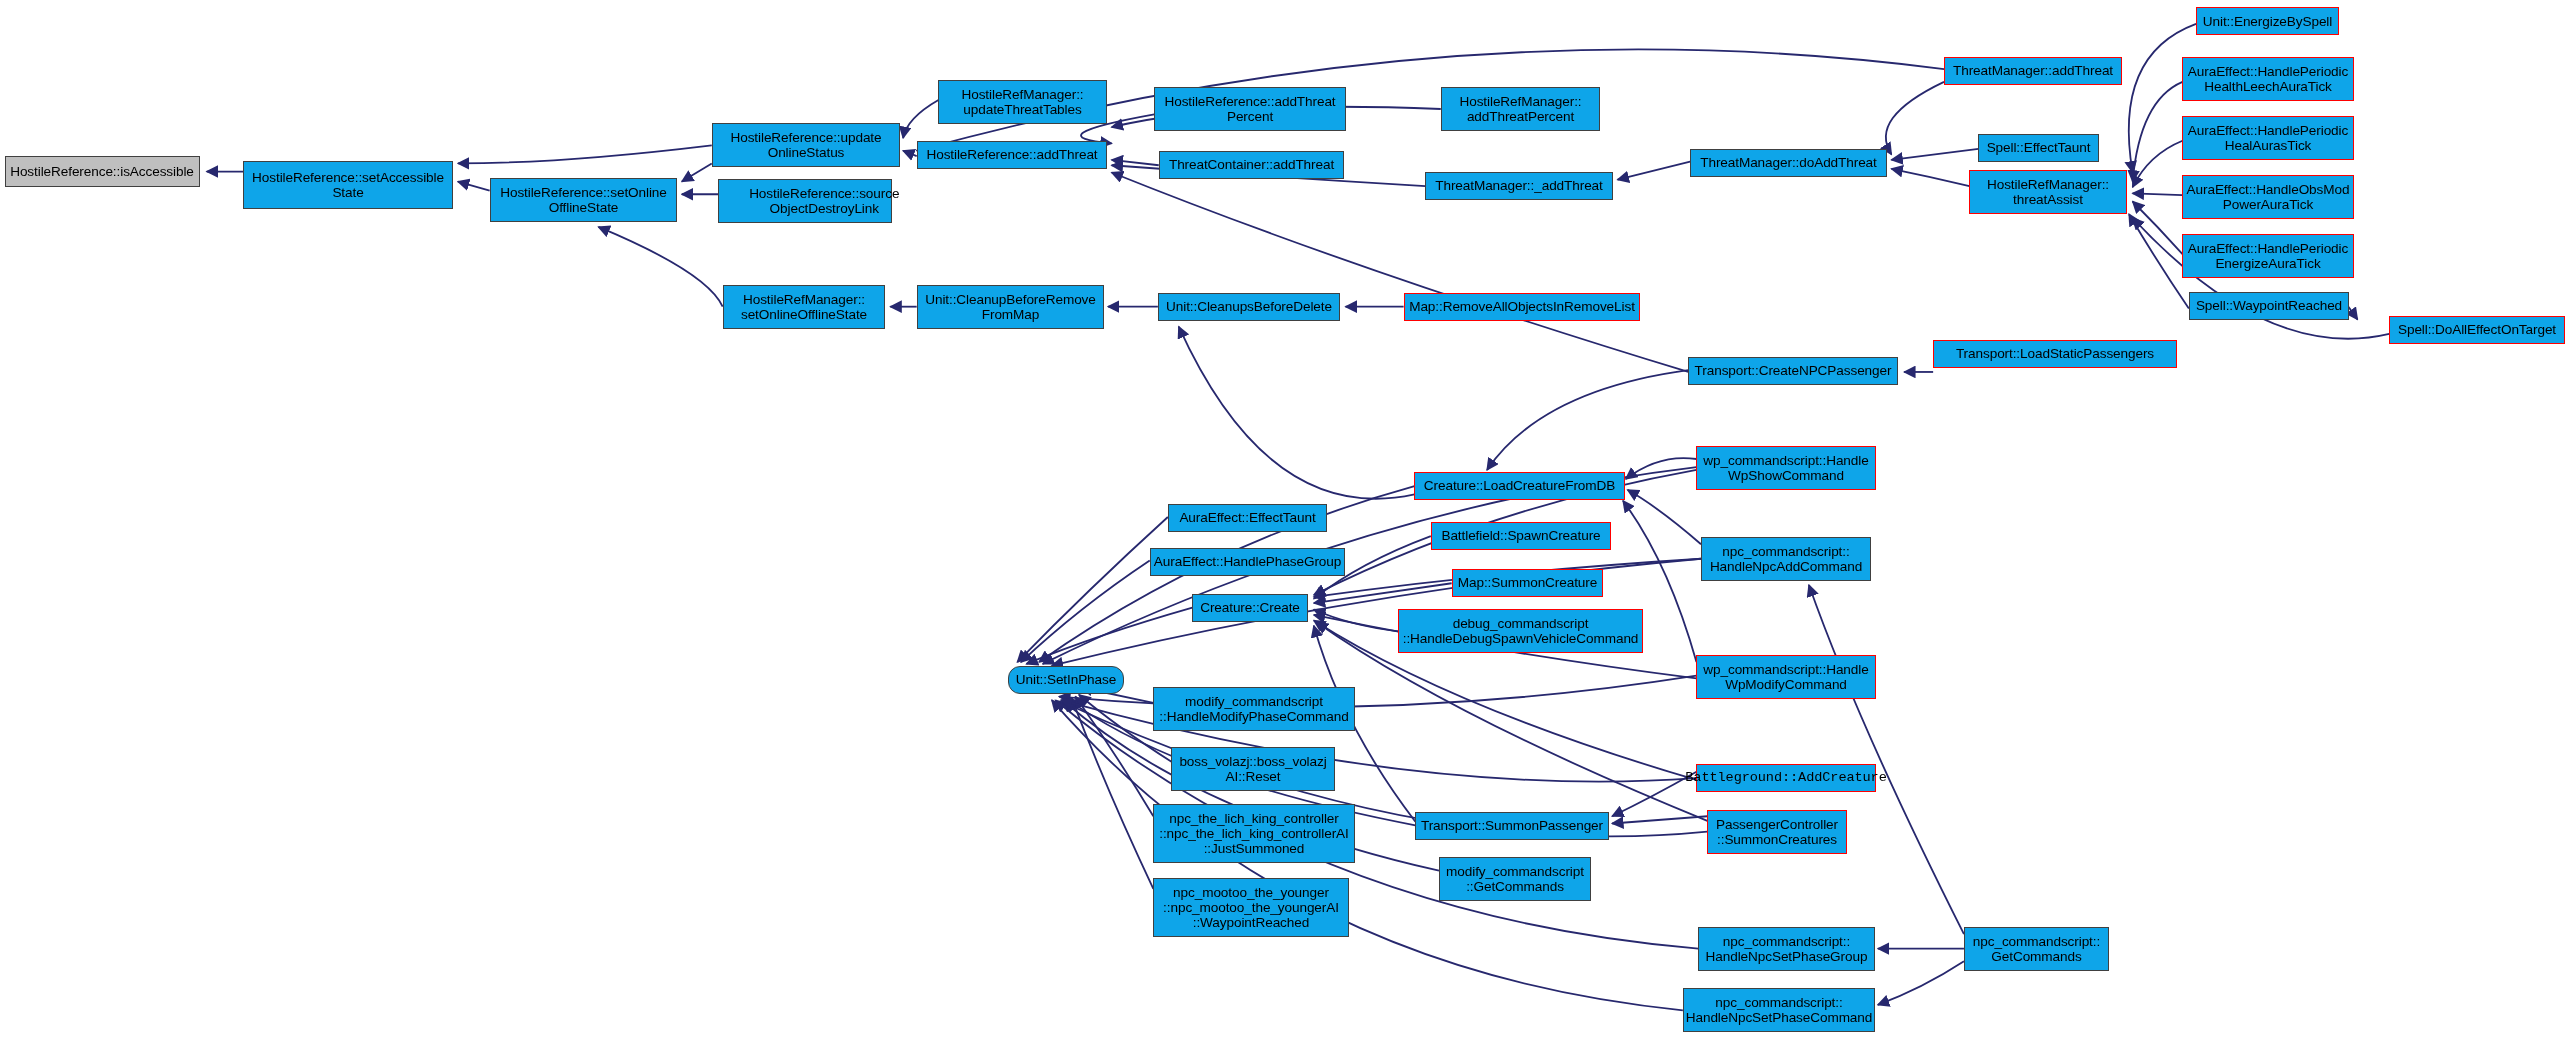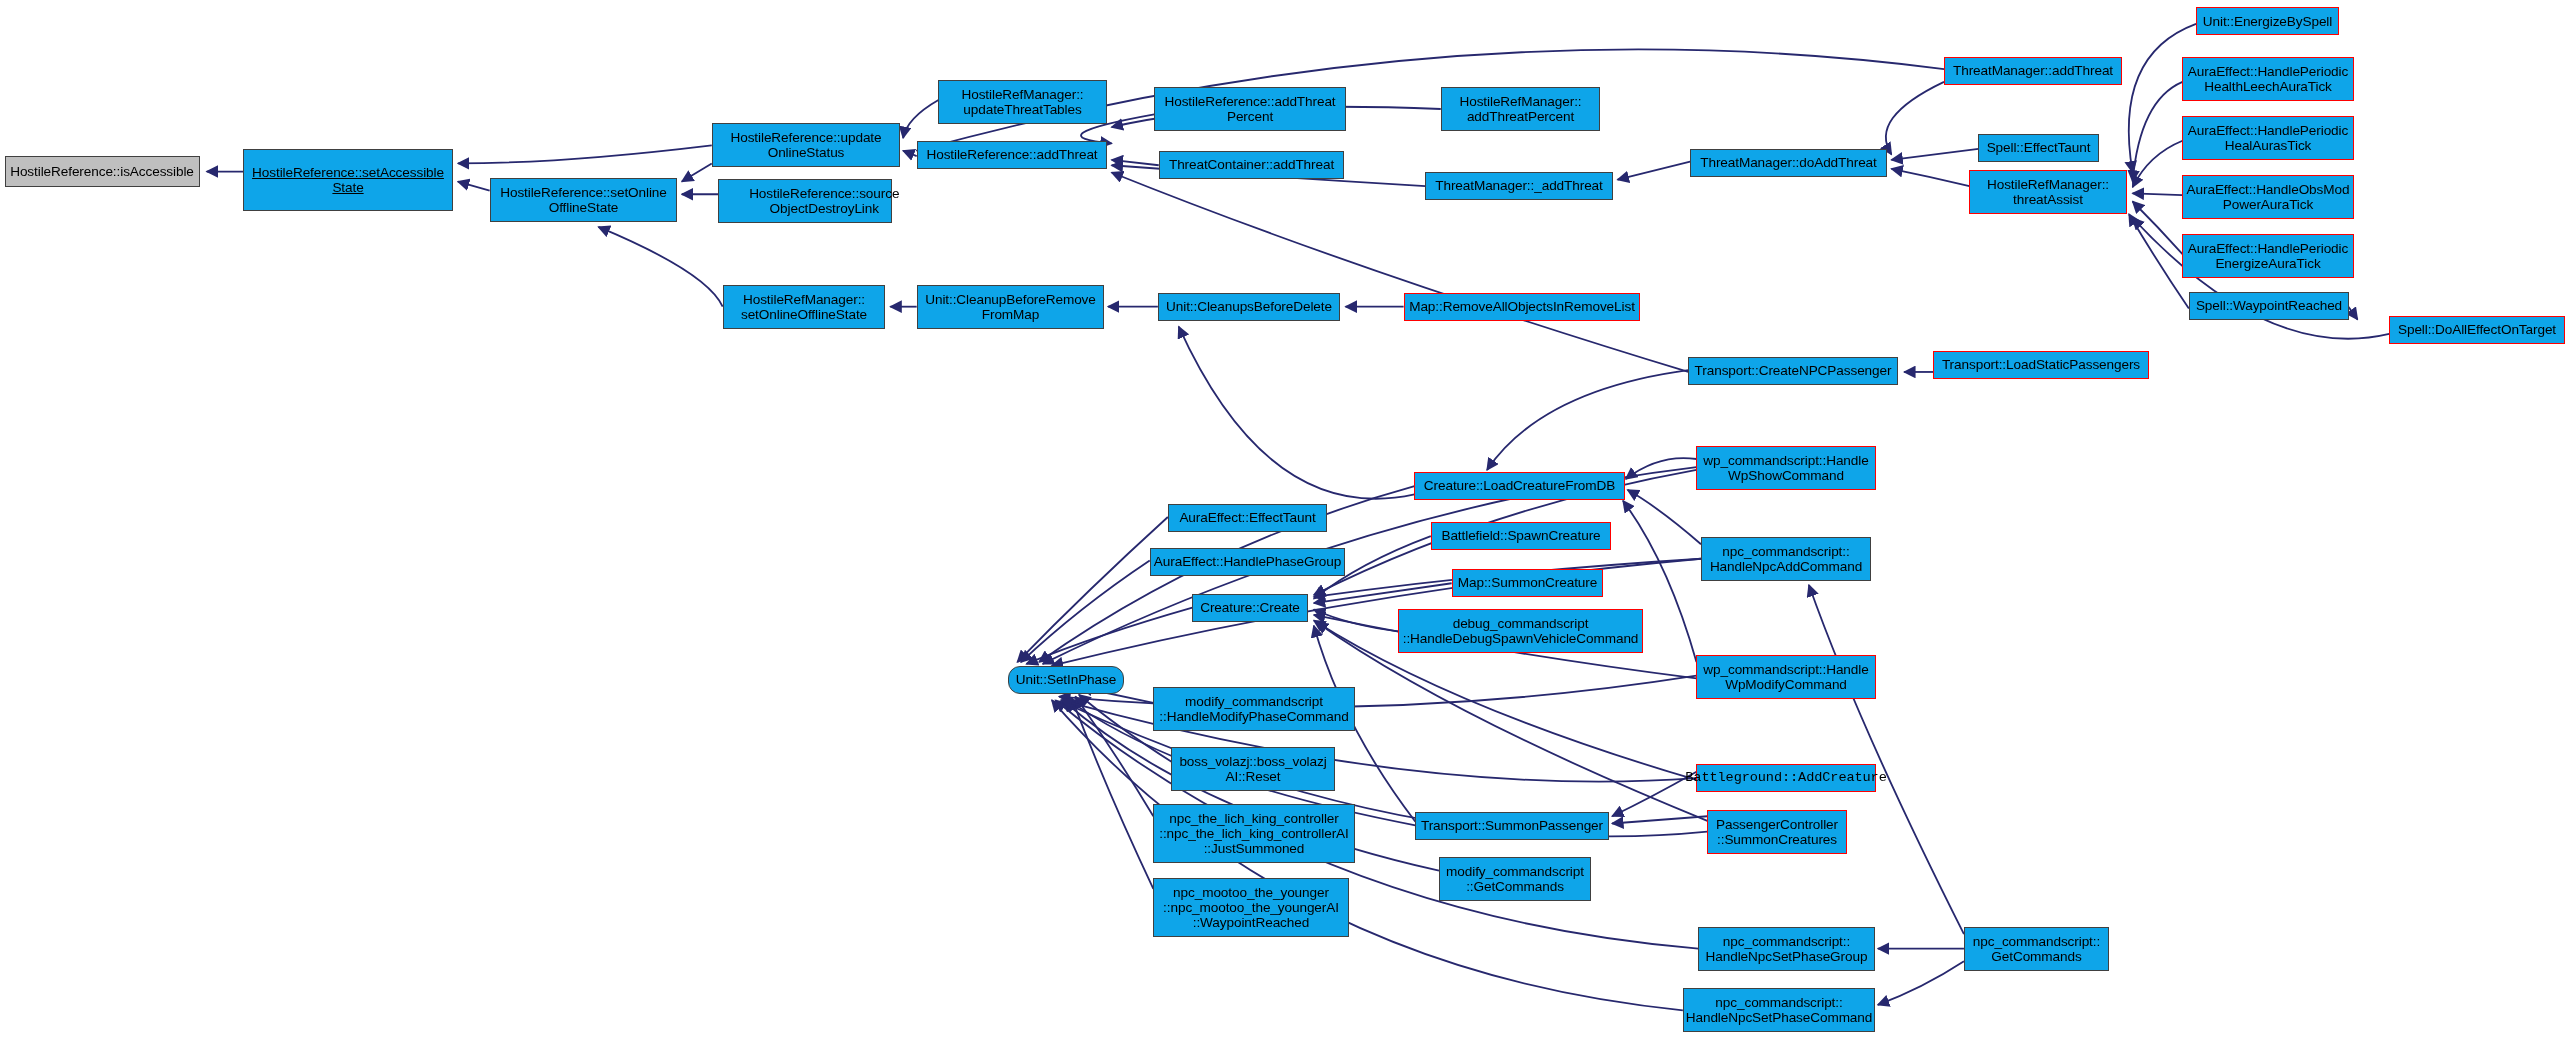--- a/index.html
+++ b/index.html
@@ -114,21 +114,21 @@
 
       <path d="M1883,900 L1778,908"></path>
       <path d="M1871,851 Q1820,880 1778,900"></path>
 
       <path d="M2166,1046 L2071,1046"></path>
       <path d="M2166,1060 Q2120,1090 2071,1108"></path>
       <path d="M2166,1030 Q2050,800 1995,645"></path>
     </g>
   </svg>
 <div class="node current" style="left: 4.5px; top: 156px; width: 195px; height: 31px;">HostileReference::isAccessible</div>
-    <div class="node" style="left: 243px; top: 149px; width: 210px; height: 62px; text-decoration: underline;">HostileReference::setAccessible
+    <div class="node" style="left: 243px; top: 161px; width: 210px; height: 48px;">HostileReference::setAccessible
 State</div>
     <div class="node" style="left: 490px; top: 178px; width: 187px; height: 44px;">HostileReference::setOnline
 OfflineState</div>
     <div class="node" style="left: 712px; top: 123px; width: 188px; height: 44px;">HostileReference::update
 OnlineStatus</div>
     <div class="node" style="left: 718px; top: 179px; width: 174px; height: 44px; padding-left: 43px;">HostileReference::source
 ObjectDestroyLink</div>
     <div class="node" style="left: 938px; top: 80px; width: 169px; height: 44px;">HostileRefManager::
 updateThreatTables</div>
     <div class="node" style="left: 917px; top: 141px; width: 190px; height: 28px;">HostileReference::addThreat</div>
@@ -154,21 +154,21 @@
 EnergizeAuraTick</div>
     <div class="node" style="left: 2189px; top: 292px; width: 160px; height: 28px;">Spell::WaypointReached</div>
     <div class="node red" style="left: 2389px; top: 316px; width: 176px; height: 28px;">Spell::DoAllEffectOnTarget</div>
     <div class="node" style="left: 723px; top: 285px; width: 162px; height: 44px;">HostileRefManager::
 setOnlineOfflineState</div>
     <div class="node" style="left: 917px; top: 285px; width: 187px; height: 44px;">Unit::CleanupBeforeRemove
 FromMap</div>
     <div class="node" style="left: 1158px; top: 293px; width: 182px; height: 28px;">Unit::CleanupsBeforeDelete</div>
     <div class="node red" style="left: 1404px; top: 293px; width: 236px; height: 28px;">Map::RemoveAllObjectsInRemoveList</div>
     <div class="node" style="left: 1688px; top: 357px; width: 210px; height: 28px;">Transport::CreateNPCPassenger</div>
-    <div class="node red" style="left: 1933px; top: 351px; width: 216px; height: 28px;">Transport::LoadStaticPassengers</div>
+    <div class="node red" style="left: 1933px; top: 340px; width: 244px; height: 28px;">Transport::LoadStaticPassengers</div>
     <div class="node red" style="left: 1696px; top: 446px; width: 180px; height: 44px;">wp_commandscript::Handle
 WpShowCommand</div>
     <div class="node red" style="left: 1414px; top: 472px; width: 211px; height: 28px;">Creature::LoadCreatureFromDB</div>
     <div class="node" style="left: 1701px; top: 537px; width: 170px; height: 44px;">npc_commandscript::
 HandleNpcAddCommand</div>
     <div class="node" style="left: 1168px; top: 504px; width: 159px; height: 28px;">AuraEffect::EffectTaunt</div>
     <div class="node red" style="left: 1431px; top: 522px; width: 180px; height: 28px;">Battlefield::SpawnCreature</div>
     <div class="node" style="left: 1150px; top: 548px; width: 195px; height: 28px;">AuraEffect::HandlePhaseGroup</div>
     <div class="node red" style="left: 1452px; top: 569px; width: 151px; height: 28px;">Map::SummonCreature</div>
     <div class="node" style="left: 1192px; top: 594px; width: 116px; height: 28px;">Creature::Create</div>

